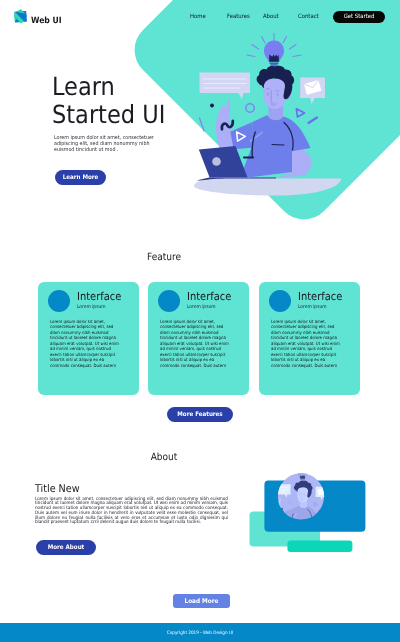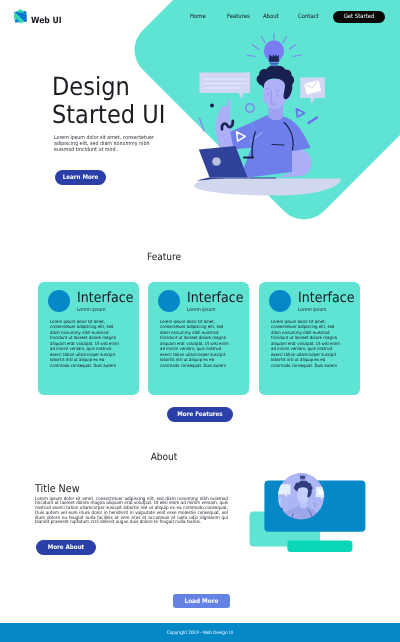--- a/index.html
+++ b/index.html
@@ -30,21 +30,21 @@
 
 .feature{position:absolute;left:0;top:246px;width:400px;}
 .sec-title{position:absolute;left:0;top:6px;width:328px;text-align:center;font-size:10px;color:#1b1b22;font-weight:400;font-family:"DejaVu Sans Condensed","DejaVu Sans",sans-serif;}
 .cards{position:absolute;left:0;top:36px;width:400px;}
 .card{position:absolute;top:0;width:101px;height:113px;background:#5FE3D2;border-radius:6px;}
 .card:nth-child(1){left:38px;}
 .card:nth-child(2){left:148px;}
 .card:nth-child(3){left:259px;}
 .card-circle{position:absolute;left:10px;top:8px;width:22px;height:22px;border-radius:50%;background:#0588C8;}
 .card-head-text{position:absolute;left:39px;top:7.5px;}
-.card-title{font-size:14px;color:#18181f;font-family:"DejaVu Sans Condensed","DejaVu Sans",sans-serif;}
+.card-title{font-size:11px;color:#18181f;font-family:"DejaVu Sans Condensed","DejaVu Sans",sans-serif;}
 .card-sub{font-size:4.9px;color:#262630;margin-top:1.4px;font-family:"DejaVu Sans Condensed","DejaVu Sans",sans-serif;}
 .card-body{position:absolute;left:12px;top:38px;width:72px;font-size:4.35px;line-height:5.45px;color:#14141b;font-family:"DejaVu Sans Condensed","DejaVu Sans",sans-serif;hyphens:auto;}
 .feat-btn{position:absolute;left:50%;transform:translateX(-50%);top:161px;width:66px;height:15px;line-height:15px;text-align:center;background:#2B3FA8;color:#fff;font-size:6.2px;font-weight:bold;border-radius:8px;text-decoration:none;font-family:"DejaVu Sans Condensed","DejaVu Sans",sans-serif;}
 
 
 .about{position:absolute;left:0;top:446px;width:400px;}
 .about-title{position:absolute;left:35px;top:36px;font-size:10.7px;color:#18181f;font-weight:400;font-family:"DejaVu Sans Condensed","DejaVu Sans",sans-serif;}
 .about-p{position:absolute;left:35px;top:51.5px;width:193px;font-size:4.6px;line-height:4.75px;color:#141420;text-align:justify;font-family:"DejaVu Sans Condensed","DejaVu Sans",sans-serif;hyphens:auto;}
 .about-btn{position:absolute;left:36px;top:94px;width:60px;height:15px;line-height:15px;text-align:center;background:#2B3FA8;color:#fff;font-size:6.2px;font-weight:bold;border-radius:8px;text-decoration:none;font-family:"DejaVu Sans Condensed","DejaVu Sans",sans-serif;}
 .about-illus{position:absolute;left:240px;top:19px;}
@@ -166,21 +166,21 @@
       <nav class="nav">
         <a href="#" class="n0">Home</a>
         <a href="#" class="n1">Features</a>
         <a href="#" class="n2">About</a>
         <a href="#" class="n3">Contact</a>
         <a href="#" class="cta">Get Started</a>
       </nav>
     </div>
     <div class="hero-copy">
       <h1 class="hero-title">
-        <span>Design</span><br>
+        <span>Learn</span><br>
         <span>Started UI</span>
       </h1>
       <p class="hero-p" lang="en">Lorem ipsum dolor sit amet, consectetuer adipiscing elit, sed diam nonummy nibh euismod tincidunt ut mod .</p>
       <a class="hero-btn" href="#">Learn More</a>
     </div>
   </section>
 
   <section class="feature">
     <h2 class="sec-title">Feature</h2>
     <div class="cards">

